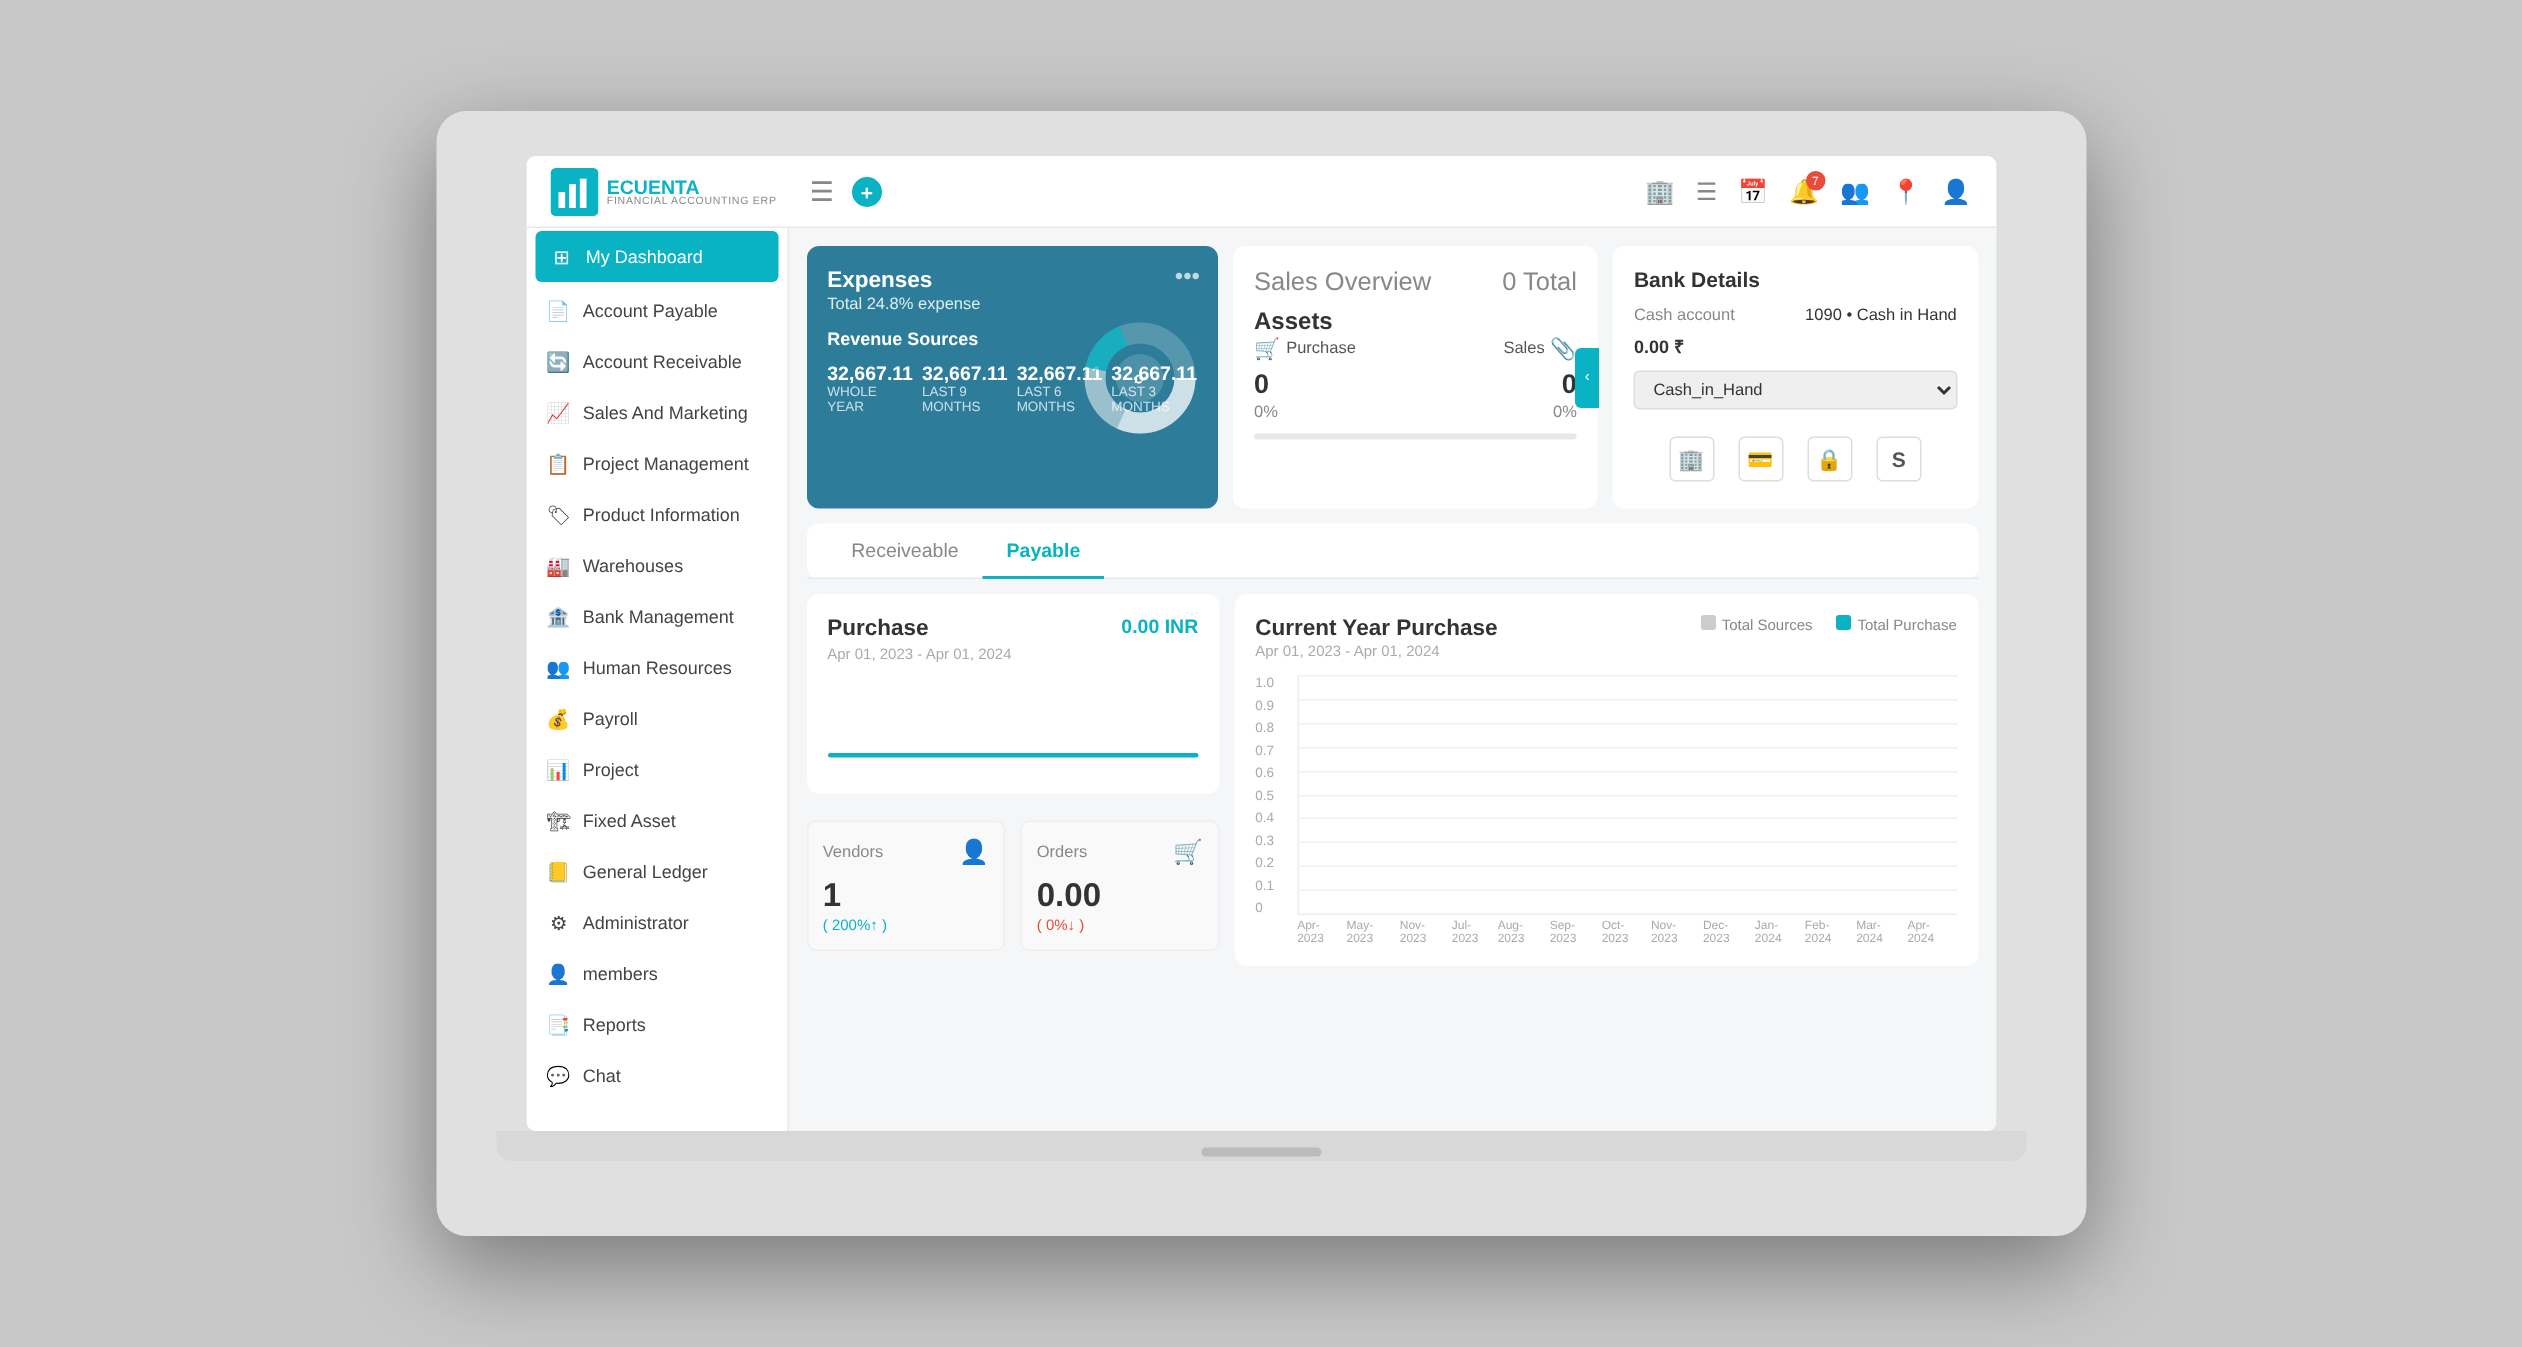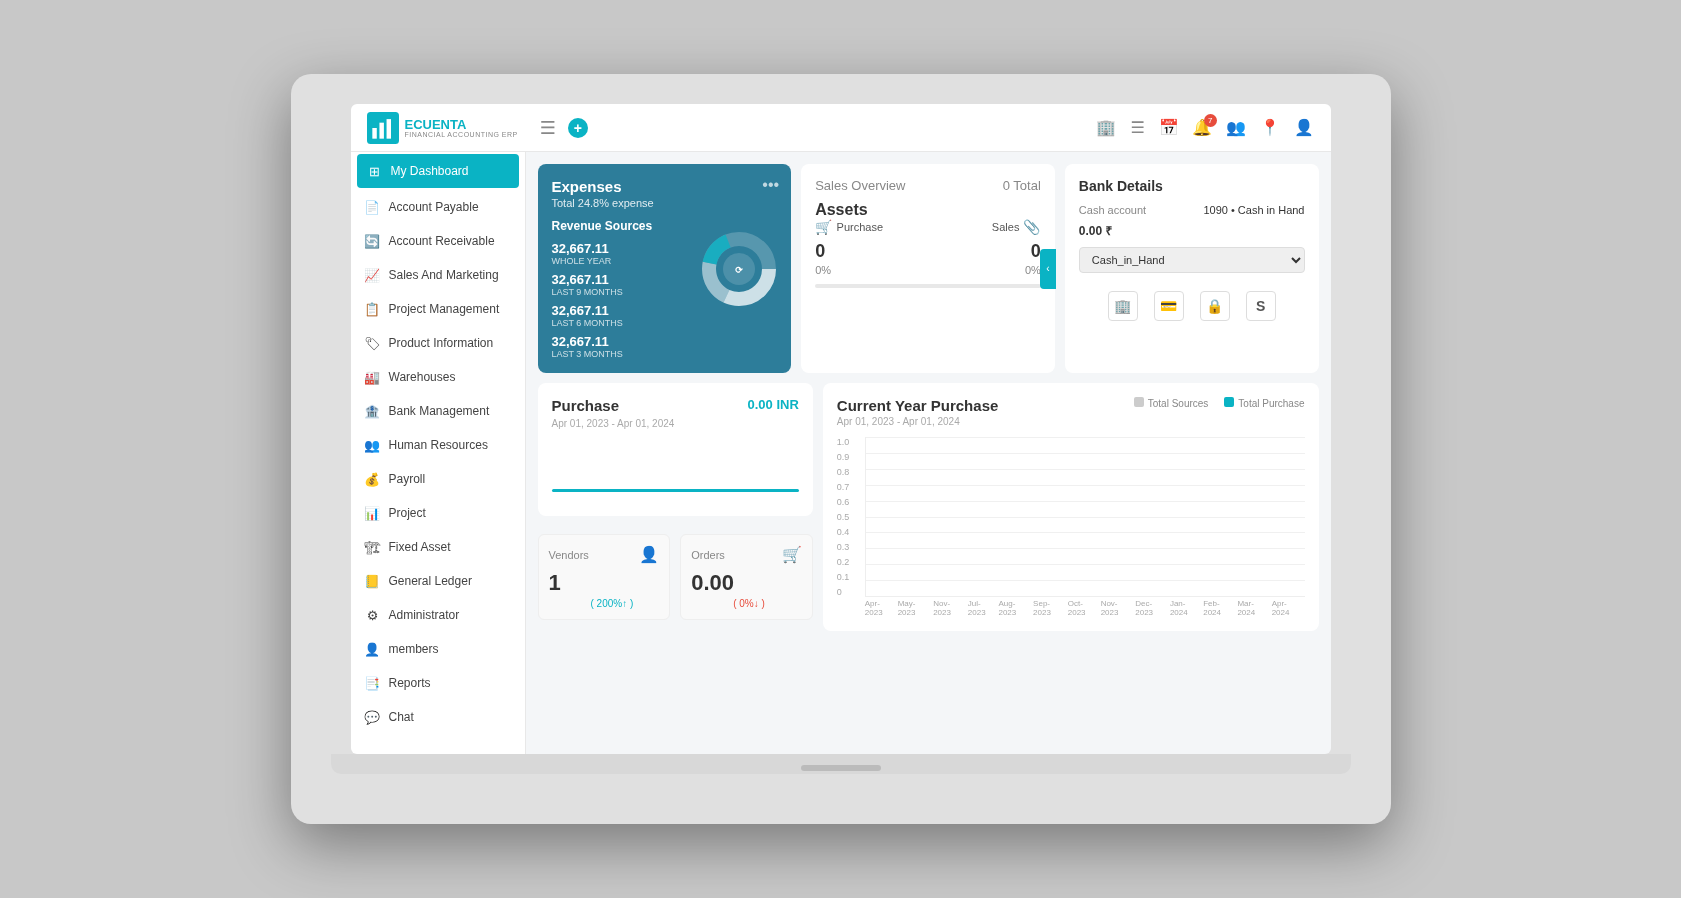--- a/index.html
+++ b/index.html
@@ -141,21 +141,21 @@
       opacity: 0.85;
       margin-bottom: 10px;
     }
     .revenue-label {
       font-size: 12px;
       font-weight: 600;
       margin-bottom: 8px;
     }
     .expenses-stats {
       display: grid;
-      grid-template-columns: 1fr;
+      grid-template-columns: 1fr 1fr 1fr 1fr;
       gap: 6px;
       font-size: 10px;
     }
     .stat-value {
       font-size: 13px;
       font-weight: 700;
       color: #fff;
     }
     .stat-label {
       font-size: 9px;
@@ -184,21 +184,21 @@
       border-radius: 8px;
       padding: 14px;
     }
     .assets-card .card-header {
       display: flex;
       justify-content: space-between;
       align-items: center;
       margin-bottom: 8px;
     }
     .assets-card .card-title {
-      font-size: 13px;
+      font-size: 17px;
       color: #888;
     }
     .assets-card h3 {
       font-size: 16px;
       font-weight: 600;
       color: #333;
     }
     .assets-row {
       display: flex;
       justify-content: space-between;
@@ -383,21 +383,20 @@
       margin-bottom: 6px;
     }
     .mini-card .mc-value {
       font-size: 22px;
       font-weight: 600;
       color: #333;
       margin-bottom: 2px;
     }
     .mini-card .mc-change {
       font-size: 10px;
-      margin-left: 42px;
     }
     .mc-change.up { color: #0ab3c4; }
     .mc-change.down { color: #e74c3c; }
     
     .chart-card {
       background: #fff;
       border-radius: 8px;
       padding: 14px;
     }
     .chart-card h3 {
@@ -698,20 +697,26 @@
             </select>
             <div class="bank-icons-row">
               <div class="bank-icon-btn">🏢</div>
               <div class="bank-icon-btn">💳</div>
               <div class="bank-icon-btn">🔒</div>
               <div class="bank-icon-btn" style="font-weight:700;font-size:14px">S</div>
             </div>
           </div>
         </div>
 
+        <div class="tabs-section">
+          <div class="tabs-header">
+            <div class="tab-item">Receiveable</div>
+            <div class="tab-item active">Payable</div>
+          </div>
+        </div>
 
         <div class="bottom-row">
 
           <div style="display:flex;flex-direction:column;gap:10px">
             <div class="purchase-card">
               <div class="card-top">
                 <h3>Purchase</h3>
                 <span class="purchase-amount">0.00 INR</span>
               </div>
               <div class="purchase-date">Apr 01, 2023 - Apr 01, 2024</div>

